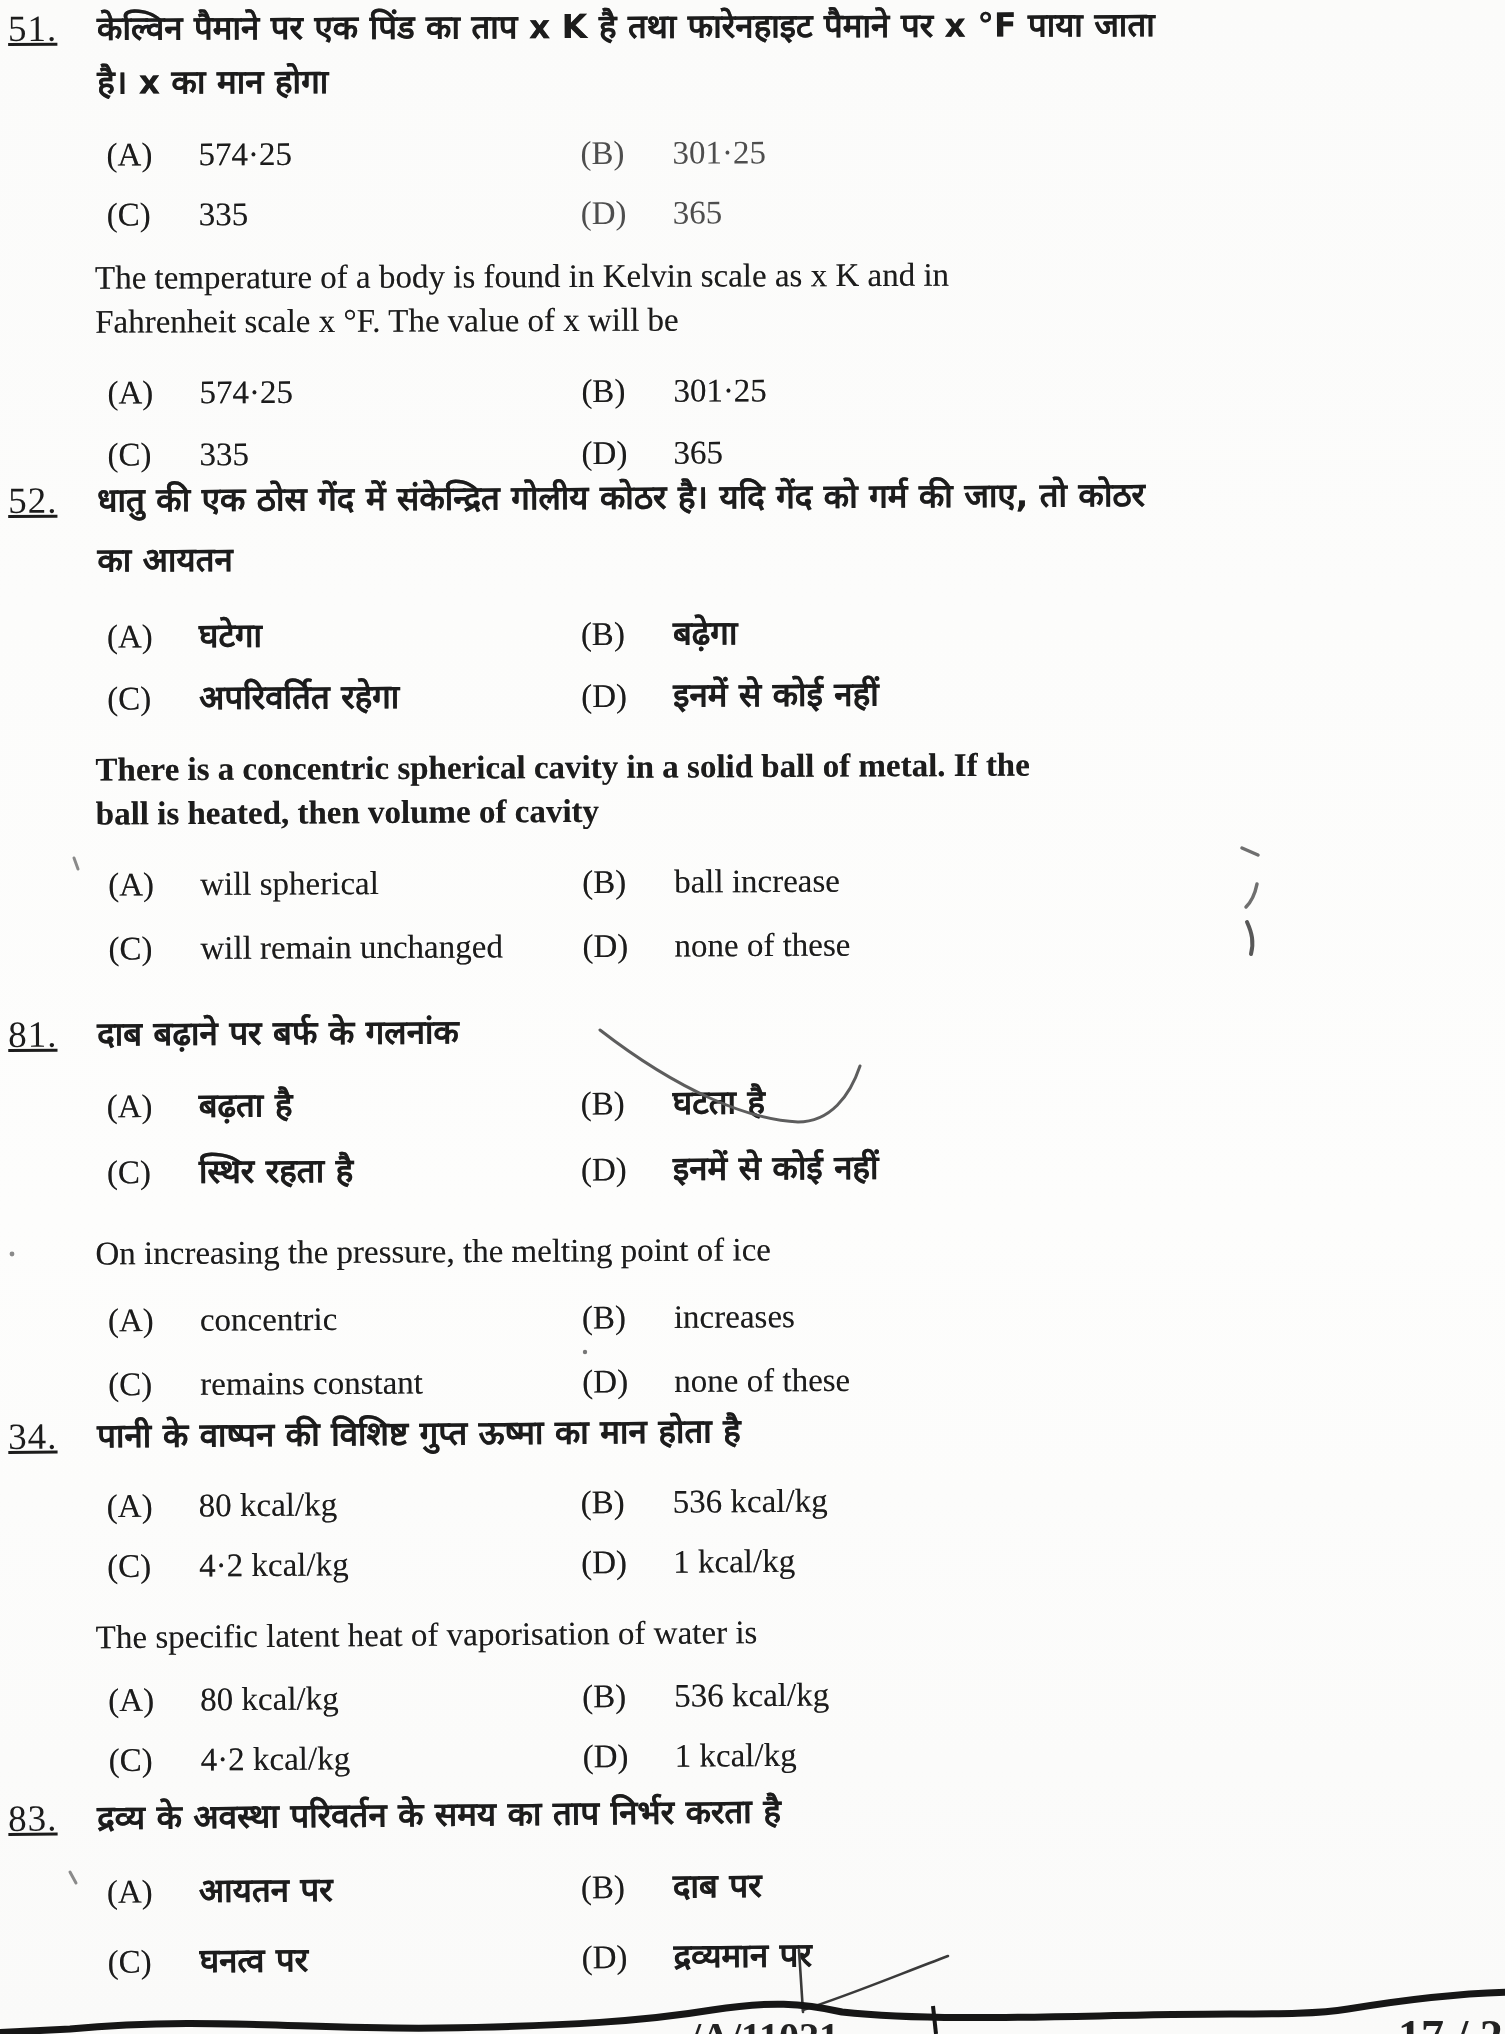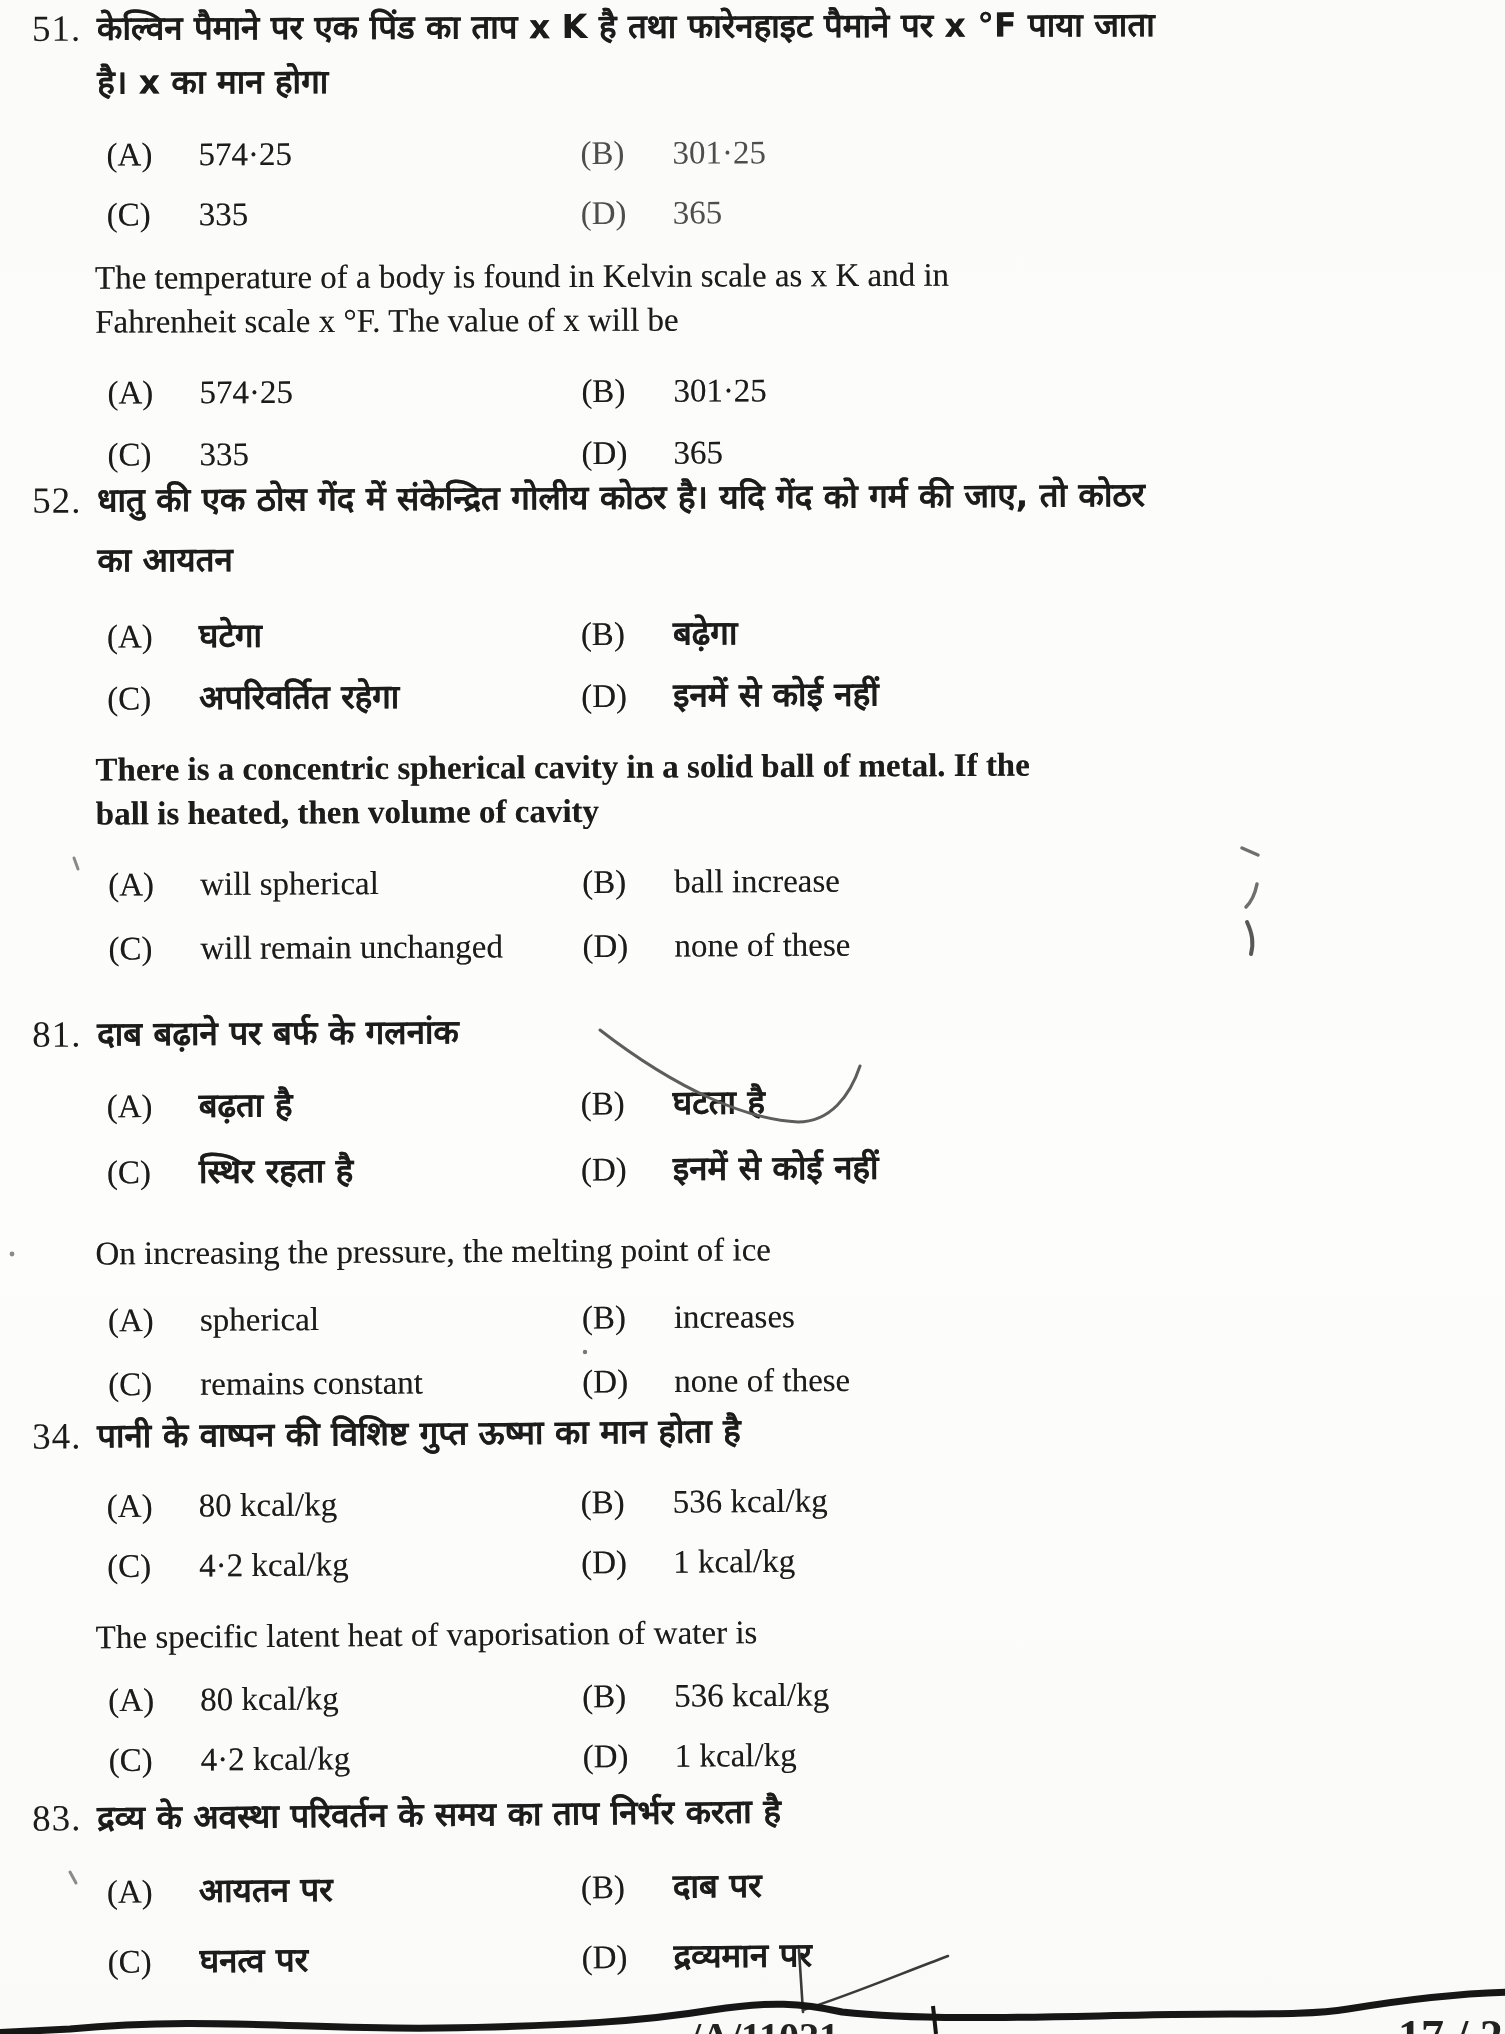--- a/index.html
+++ b/index.html
@@ -9,22 +9,23 @@
     position:relative;overflow:hidden;
     color:#1c1c1c;
     font-family:"Liberation Serif", serif;
   }
   .page{position:absolute;inset:0}
   .question{position:absolute;left:0;width:1490px;transform-origin:left top}
   .q-head{display:flex;align-items:flex-start}
   .q-num{
     font-family:"Liberation Serif",serif;
     font-size:37px;line-height:46px;
-    width:97px;box-sizing:border-box;padding-left:32px;flex-shrink:0;
+    width:97px;box-sizing:border-box;padding-left:8px;flex-shrink:0;
     letter-spacing:1px;
+    text-decoration:underline;
   }
   .hi{
     font-family:"DejaVu Sans","Liberation Sans",sans-serif;
     font-weight:700;font-size:33px;line-height:46px;
     text-shadow:0 0 .5px rgba(0,0,0,.55);
   }
   .en{
     font-family:"Liberation Serif",serif;
     font-size:33px;line-height:44px;
     text-shadow:0 0 .4px rgba(0,0,0,.45);
@@ -196,21 +197,21 @@
     </div>
 
     <div class="en-block" style="margin-top:36px">
       <div class="en">On increasing the pressure, the melting point of ice</div>
     </div>
 
     <div class="opts" style="margin-top:22px">
       <div class="opt-row">
         <div class="opt opt-a">
           <span class="opt-label">(A)</span>
-          <span class="opt-text en">spherical</span>
+          <span class="opt-text en">concentric</span>
         </div>
         <div class="opt opt-b">
           <span class="opt-label">(B)</span>
           <span class="opt-text en">increases</span>
         </div>
       </div>
       <div class="opt-row" style="margin-top:18px">
         <div class="opt opt-a">
           <span class="opt-label">(C)</span>
           <span class="opt-text en">remains constant</span>

